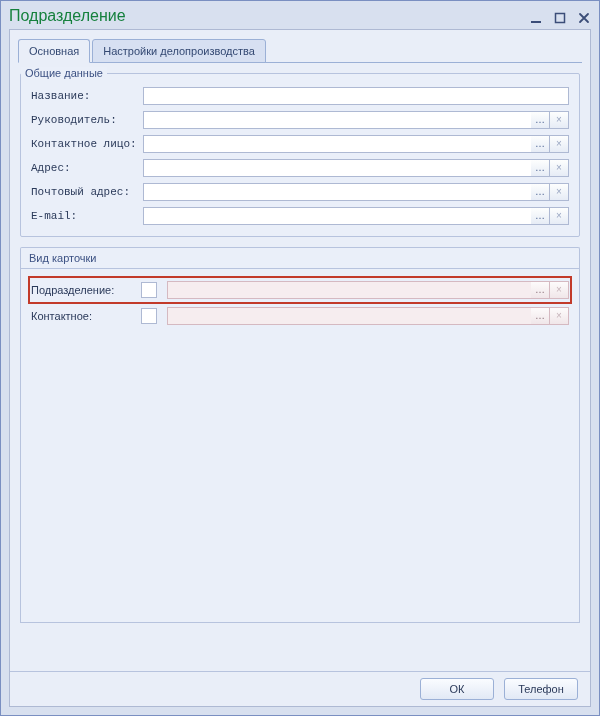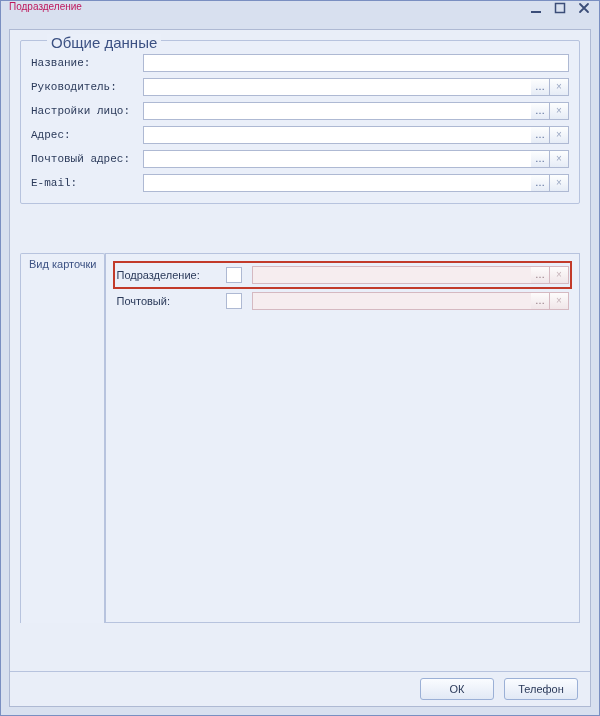--- a/index.html
+++ b/index.html
@@ -15,25 +15,25 @@
     height: 716px;
     box-sizing: border-box;
     border: 1px solid #7a8fc1;
     background: #d8e0ef;
     display: flex;
     flex-direction: column;
   }
   .titlebar {
     height: 24px;
     display: flex;
-    align-items: flex-start;
+    align-items: flex-end;
     justify-content: space-between;
     padding: 0 8px;
-    color: #be185d;
-    font-size: 10px;
+    color: #15803d;
+    font-size: 16px;
   }
   .title-left { display: flex; align-items: center; }
   .win-controls { display: flex; gap: 10px; align-items: center; }
   .win-btn {
     width: 14px; height: 14px;
     display: flex; align-items: center; justify-content: center;
     color: #3b4d78;
     cursor: pointer;
   }
   .client {
@@ -83,25 +83,25 @@
   .groupbox {
     border: 1px solid #b7c3de;
     border-radius: 2px;
     background: #eaeff9;
     position: relative;
     padding: 10px 10px 8px 10px;
   }
   .groupbox .legend {
     position: absolute;
     top: -7px;
-    left: 26px;
+    left: 0;
     padding: 0 4px;
     background: #eaeff9;
     color: #3c5183;
-    font-size: 15px;
+    font-size: 11px;
   }
   .form-row {
     display: flex;
     align-items: center;
     height: 24px;
     gap: 6px;
   }
   .form-label {
     width: 106px;
     flex: none;
@@ -139,22 +139,21 @@
     cursor: pointer;
     font-size: 10px;
     line-height: 1;
   }
   .lookup .btn + .btn { border-left: none; }
   .lookup .btn.clear { color: #9aa7c3; }
 
   .cardkind {
     flex: 1;
     display: flex;
-    flex-direction: row;
-    margin-top: 39px;
+    flex-direction: column;
   }
   .cardkind .legend-row {
     border: 1px solid #b7c3de;
     border-bottom: none;
     padding: 4px 8px;
     background: #eaeff9;
     color: #3c5183;
     border-top-left-radius: 2px;
     border-top-right-radius: 2px;
   }
@@ -264,20 +263,28 @@
       </div>
       <div class="win-btn">
         <svg width="12" height="12" viewBox="0 0 12 12">
             <path d="M2 2 L10 10 M10 2 L2 10" stroke="currentColor" stroke-width="1.8" stroke-linecap="round"></path>
           </svg>
       </div>
     </div>
   </div>
 
   <div class="client">
+    <div class="tabs-bar">
+      <div class="tab active">
+        <span>Основная</span>
+      </div>
+      <div class="tab">
+        <span>Настройки делопроизводства</span>
+      </div>
+    </div>
 
     <div class="page">
 
       <div class="groupbox">
         <div class="legend">Общие данные</div>
 
         <div class="form-row">
           <div class="form-label">Название:</div>
           <input class="input" value="" style="">
         </div>
@@ -290,21 +297,21 @@
             <div class="btn">
                 <span>…</span>
               </div>
             <div class="btn clear">
                 <span>×</span>
               </div>
           </div>
         </div>
 
         <div class="form-row">
-          <div class="form-label">Настройки лицо:</div>
+          <div class="form-label">Контактное лицо:</div>
           <div class="lookup">
             <input class="input" value="" style="">
             <div class="btn">
                 <span>…</span>
               </div>
             <div class="btn clear">
                 <span>×</span>
               </div>
           </div>
         </div>
@@ -363,21 +370,21 @@
               <div class="btn">
                   <span>…</span>
                 </div>
               <div class="btn clear">
                   <span>×</span>
                 </div>
             </div>
           </div>
 
           <div class="ck-row">
-            <div class="ck-label">Почтовый:</div>
+            <div class="ck-label">Контактное:</div>
             <div class="ck-check"></div>
             <div class="ck-lookup">
               <div class="ck-input"></div>
               <div class="btn">
                   <span>…</span>
                 </div>
               <div class="btn clear">
                   <span>×</span>
                 </div>
             </div>

